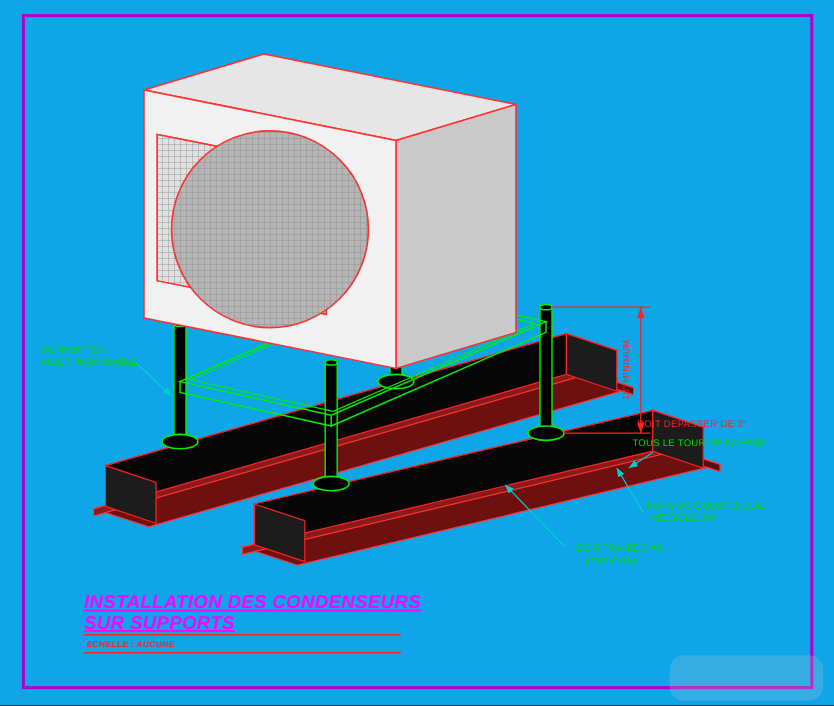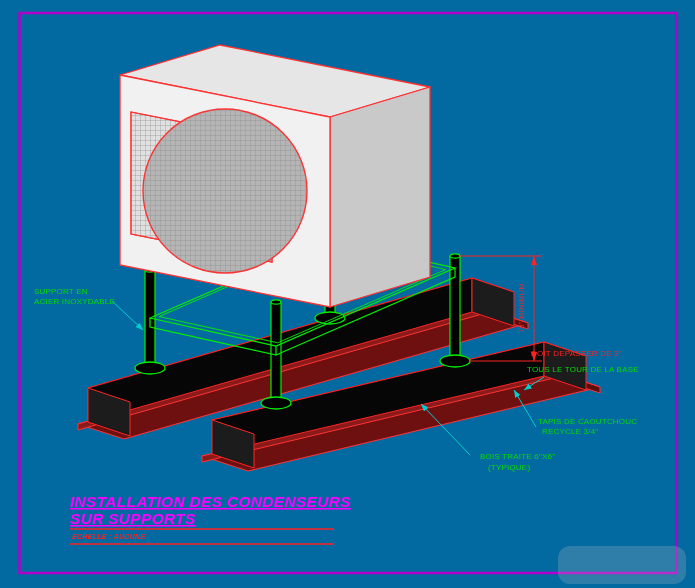--- a/index.html
+++ b/index.html
@@ -1,16 +1,16 @@
 <!DOCTYPE html>
 <html><head>
 <meta charset="utf-8">
 <style>
   html,body{margin:0;padding:0;background:#000;}
-  .canvas{position:relative;width:695px;height:588px;background:#0369a1;overflow:hidden;}
+  .canvas{position:relative;width:695px;height:588px;background:#0ea5e9;overflow:hidden;}
   svg{position:absolute;left:0;top:0;}
   text{font-family:"Liberation Sans",sans-serif;}
   .lbl{font-size:8px;letter-spacing:.2px;}
   .green{fill:#00dc00;}
   .red{fill:#ff2222;}
   .dim{font-size:7.5px;fill:#ff2222;letter-spacing:.3px;}
   .title-line{font-family:"Liberation Sans",sans-serif;font-style:italic;font-weight:700;
               font-size:15.5px;fill:#ff00ff;text-decoration:underline;letter-spacing:.3px;}
   .scale-note{font-family:"Liberation Sans",sans-serif;font-style:italic;font-weight:700;
               font-size:7px;fill:#ff2222;letter-spacing:.3px;}

